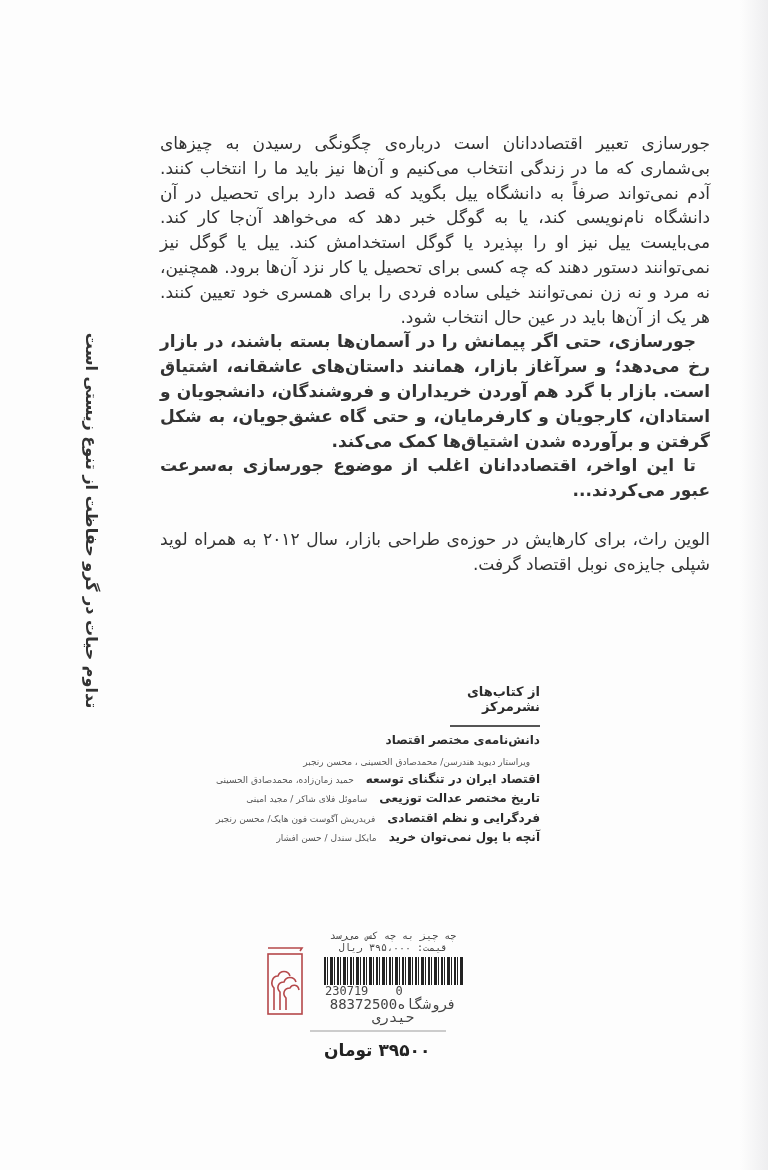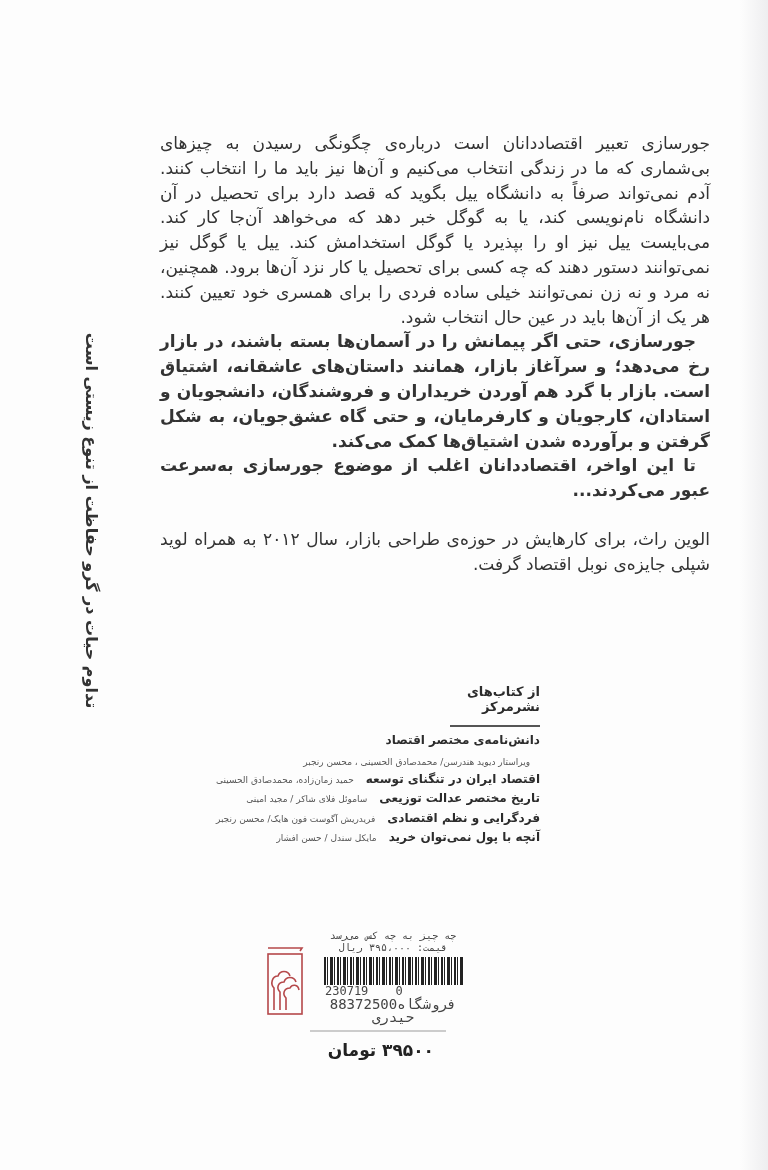--- a/index.html
+++ b/index.html
@@ -56,22 +56,22 @@
     .barcode-num { direction: ltr; text-align: left; font-size: 12px; line-height: 13px; }
     .barcode-num.row1 { padding-left: 17px; word-spacing: 20px; }
     .barcode-store { direction: ltr; text-align: center; font-size: 14px; line-height: 13px; }
     .logo {
       position: absolute; left: 266px; top: 940px; width: 40px; height: 76px;
     }
     .divider {
       position: absolute; left: 310px; top: 1030px; width: 136px; height: 2px; background: #ccc;
     }
     .price {
-      position: absolute; left: 298px; top: 1040px; width: 136px;
-      direction: rtl; text-align: right; font-weight: bold; font-size: 17px; color: #222;
+      position: absolute; left: 324px; top: 1040px; width: 136px;
+      direction: rtl; text-align: left; font-weight: bold; font-size: 17px; color: #222;
     }
   </style>
 </head>
 <body>
 
 <div class="edge-shadow"></div>
 
 <div class="blurb">
   <p>جورسازی تعبیر اقتصاددانان است درباره‌ی چگونگی رسیدن به چیزهای بی‌شماری که ما در زندگی انتخاب می‌کنیم و آن‌ها نیز باید ما را انتخاب کنند. آدم نمی‌تواند صرفاً به دانشگاه ییل بگوید که قصد دارد برای تحصیل در آن دانشگاه نام‌نویسی کند، یا به گوگل خبر دهد که می‌خواهد آن‌جا کار کند. می‌بایست ییل نیز او را بپذیرد یا گوگل استخدامش کند. ییل یا گوگل نیز نمی‌توانند دستور دهند که چه کسی برای تحصیل یا کار نزد آن‌ها برود. همچنین، نه مرد و نه زن نمی‌توانند خیلی ساده فردی را برای همسری خود تعیین کنند. هر یک از آن‌ها باید در عین حال انتخاب شود.</p>
   <p class="indent">جورسازی، حتی اگر پیمانش را در آسمان‌ها بسته باشند، در بازار رخ می‌دهد؛ و سرآغاز بازار، همانند داستان‌های عاشقانه، اشتیاق است. بازار با گرد هم آوردن خریداران و فروشندگان، دانشجویان و استادان، کارجویان و کارفرمایان، و حتی گاه عشق‌جویان، به شکل گرفتن و برآورده شدن اشتیاق‌ها کمک می‌کند.</p>

